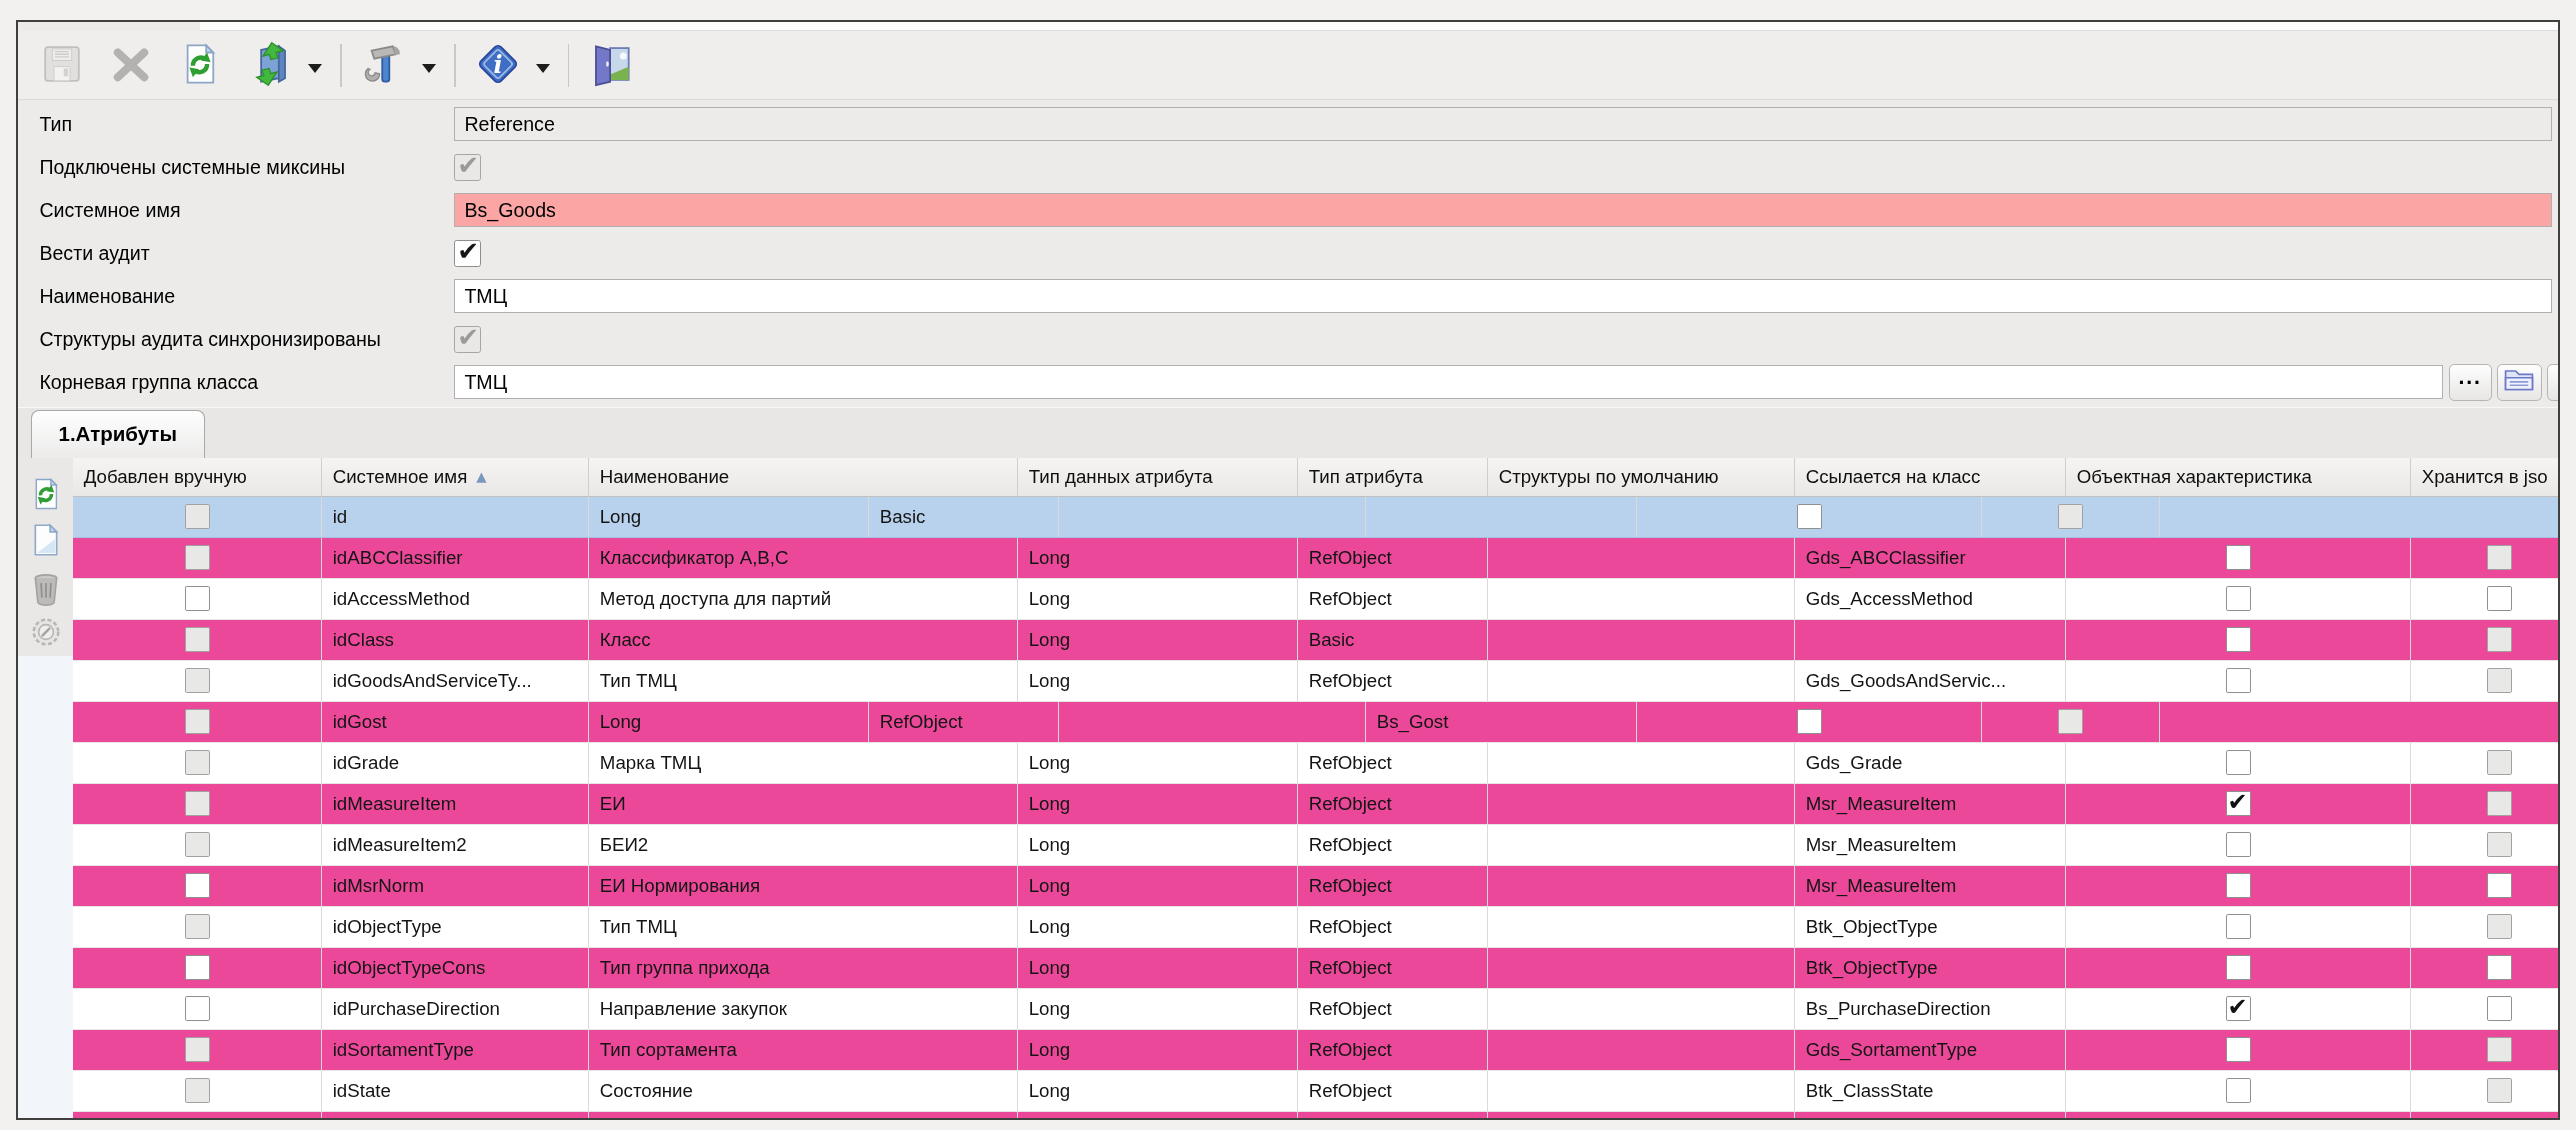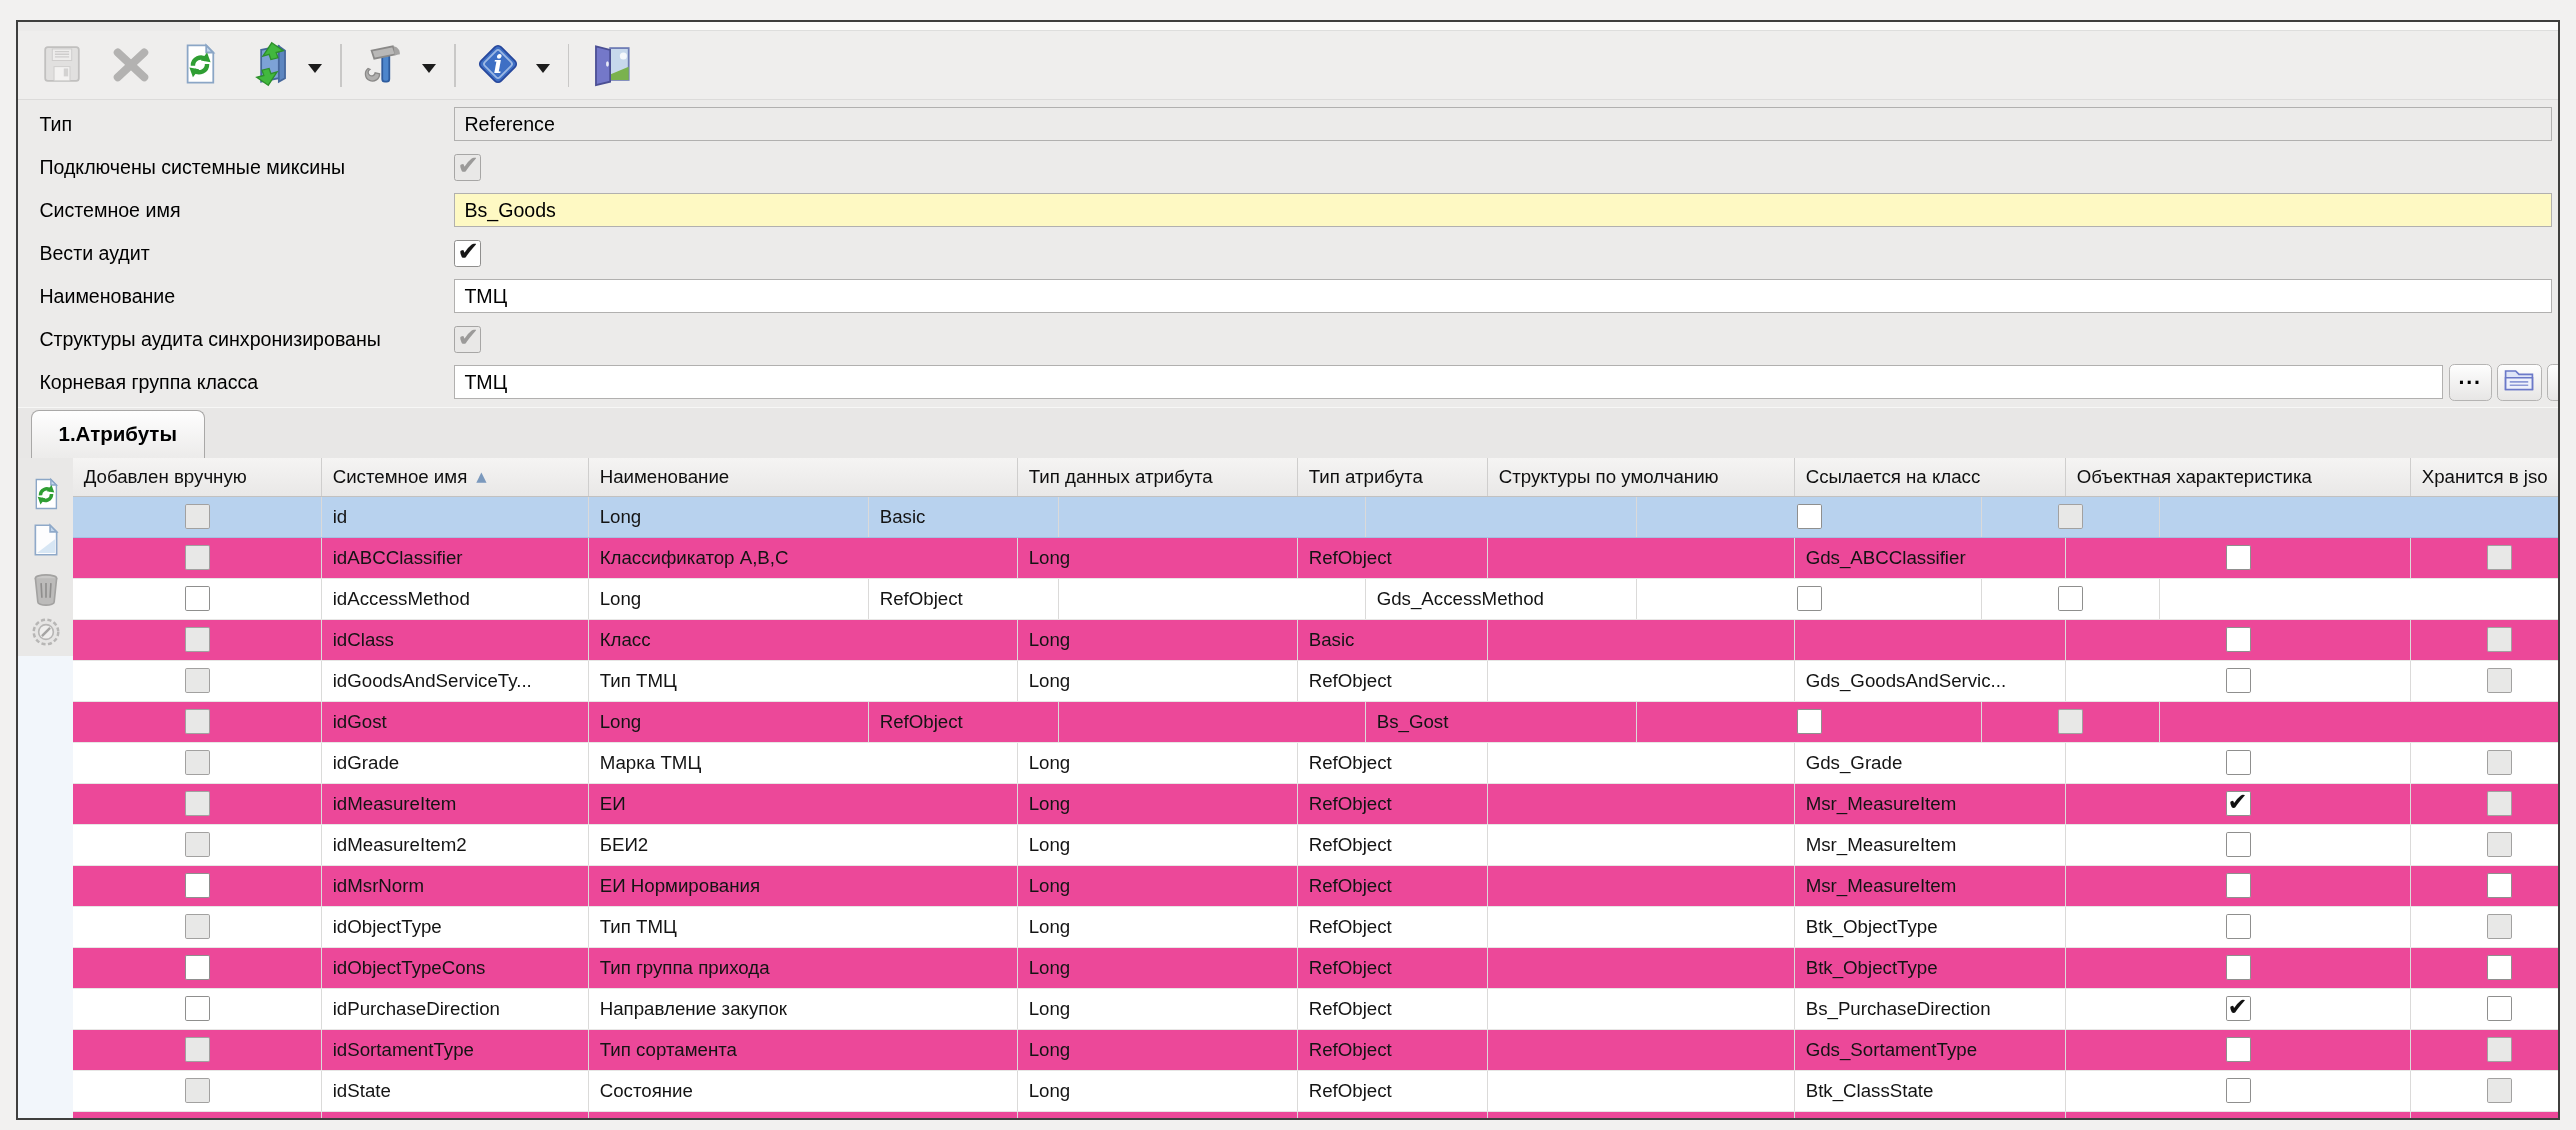--- a/index.html
+++ b/index.html
@@ -36,21 +36,21 @@
   .form { position: absolute; left: 0; top: 81px; right: 0; height: 299px; }
   .form-row { height: 43px; display: flex; align-items: center; padding-left: 21.4px; }
   .flabel { width: 415px; font-size: 19.6px; white-space: nowrap; overflow: hidden; flex: 0 0 415px; }
   .field {
     height: 34px; border: 1.8px solid #b1b0af; background: #fff;
     font-size: 19.6px; display: flex; align-items: center; padding: 0 9px;
     white-space: nowrap; overflow: hidden;
   }
   .grow { flex: 1; margin-right: 6.2px; }
   .field.readonly { background: #ecebea; }
-  .field.light { background: #fef9c3; }
+  .field.light { background: #fca5a5; }
   .fixed { flex: 0 0 1989px; }
   .cb {
     width: 27px; height: 27px; border: 1.8px solid #8f8e8d; border-radius: 2.7px;
     background: #fff; position: relative; flex: 0 0 27px;
   }
   .cb.checked::after {
     content: "\2714"; font-family: "DejaVu Sans", sans-serif;
     position: absolute; left: 1.8px; top: -4.5px; font-size: 26px; font-weight: bold; color: #161616;
   }
   .cb.disabled { background: #e9e8e7; border-color: #a7a6a5; }
@@ -333,20 +333,21 @@
             </div>
             <div class="tcell center" style="width: 178px;">
               <div class="gcb grey"></div>
             </div>
           </div>
           <div class="trow">
             <div class="tcell center" style="width: 249px;">
               <div class="gcb"></div>
             </div>
             <div class="tcell" style="width: 267px;">idAccessMethod</div>
+            <div class="tcell" style="width: 429px;">Метод доступа для партий</div>
             <div class="tcell" style="width: 280px;">Long</div>
             <div class="tcell" style="width: 190px;">RefObject</div>
             <div class="tcell" style="width: 307px;"></div>
             <div class="tcell" style="width: 271px;">Gds_AccessMethod</div>
             <div class="tcell center" style="width: 345px;">
               <div class="gcb"></div>
             </div>
             <div class="tcell center" style="width: 178px;">
               <div class="gcb"></div>
             </div>

